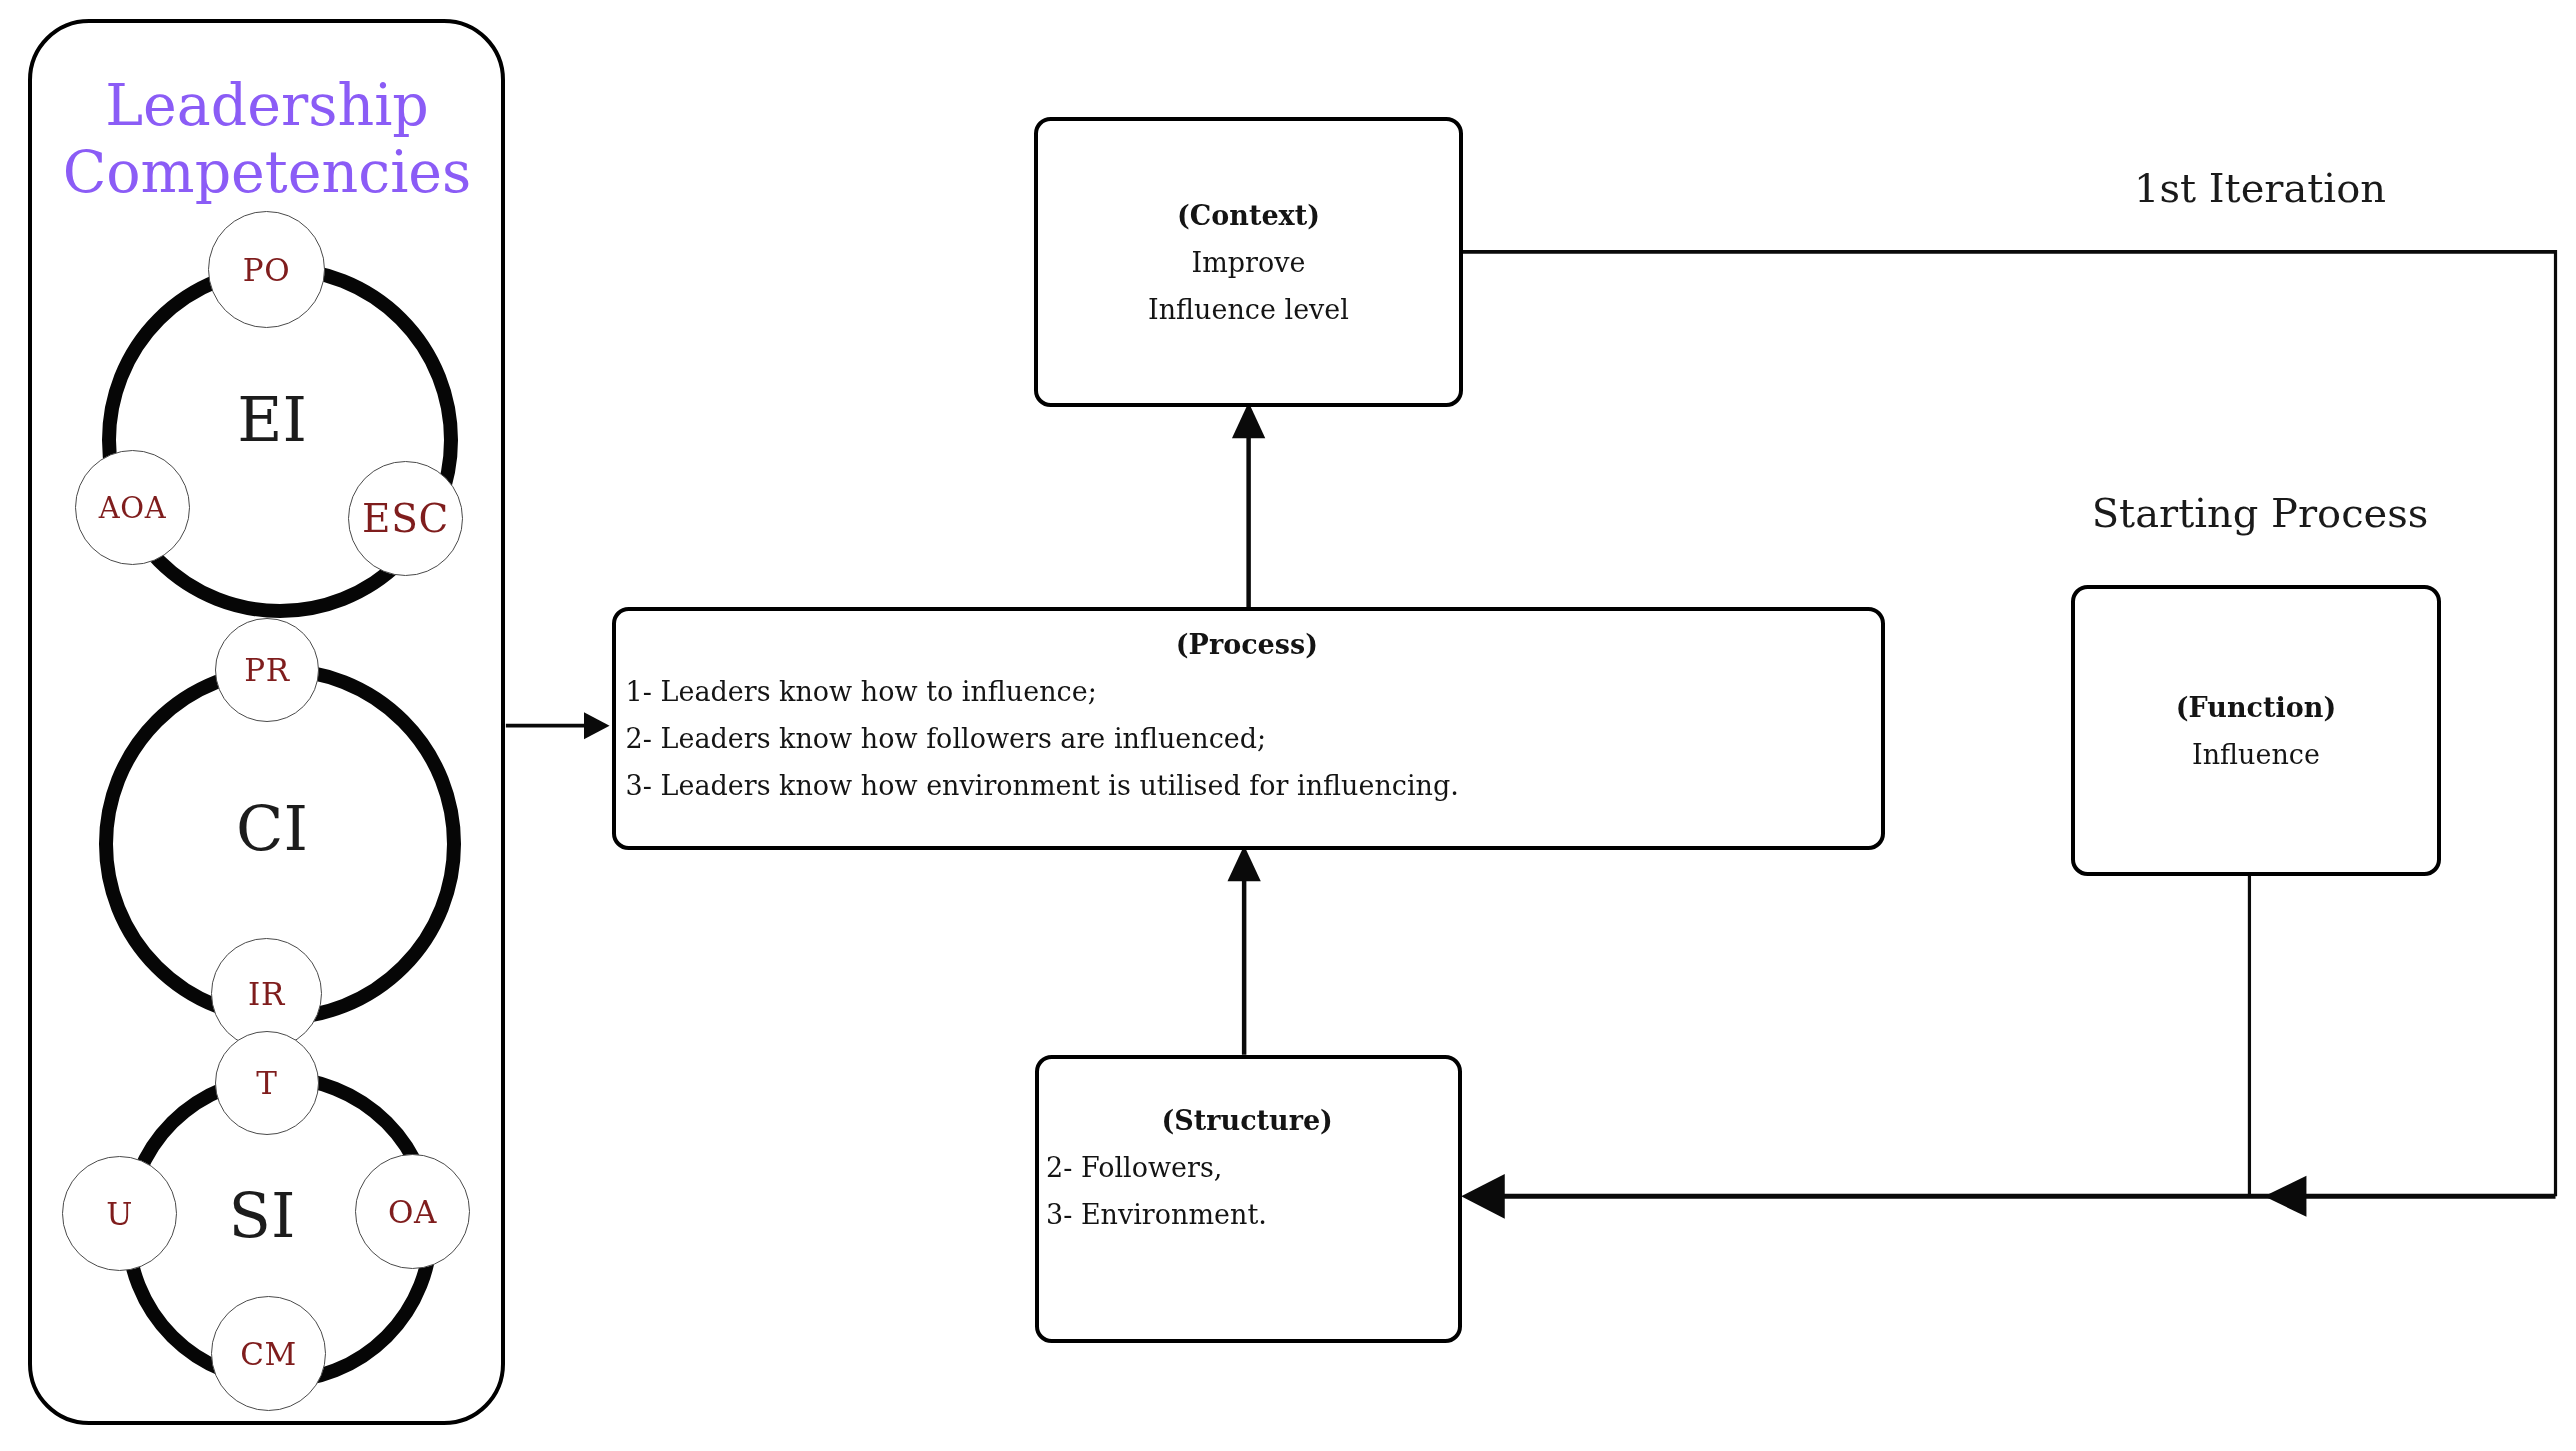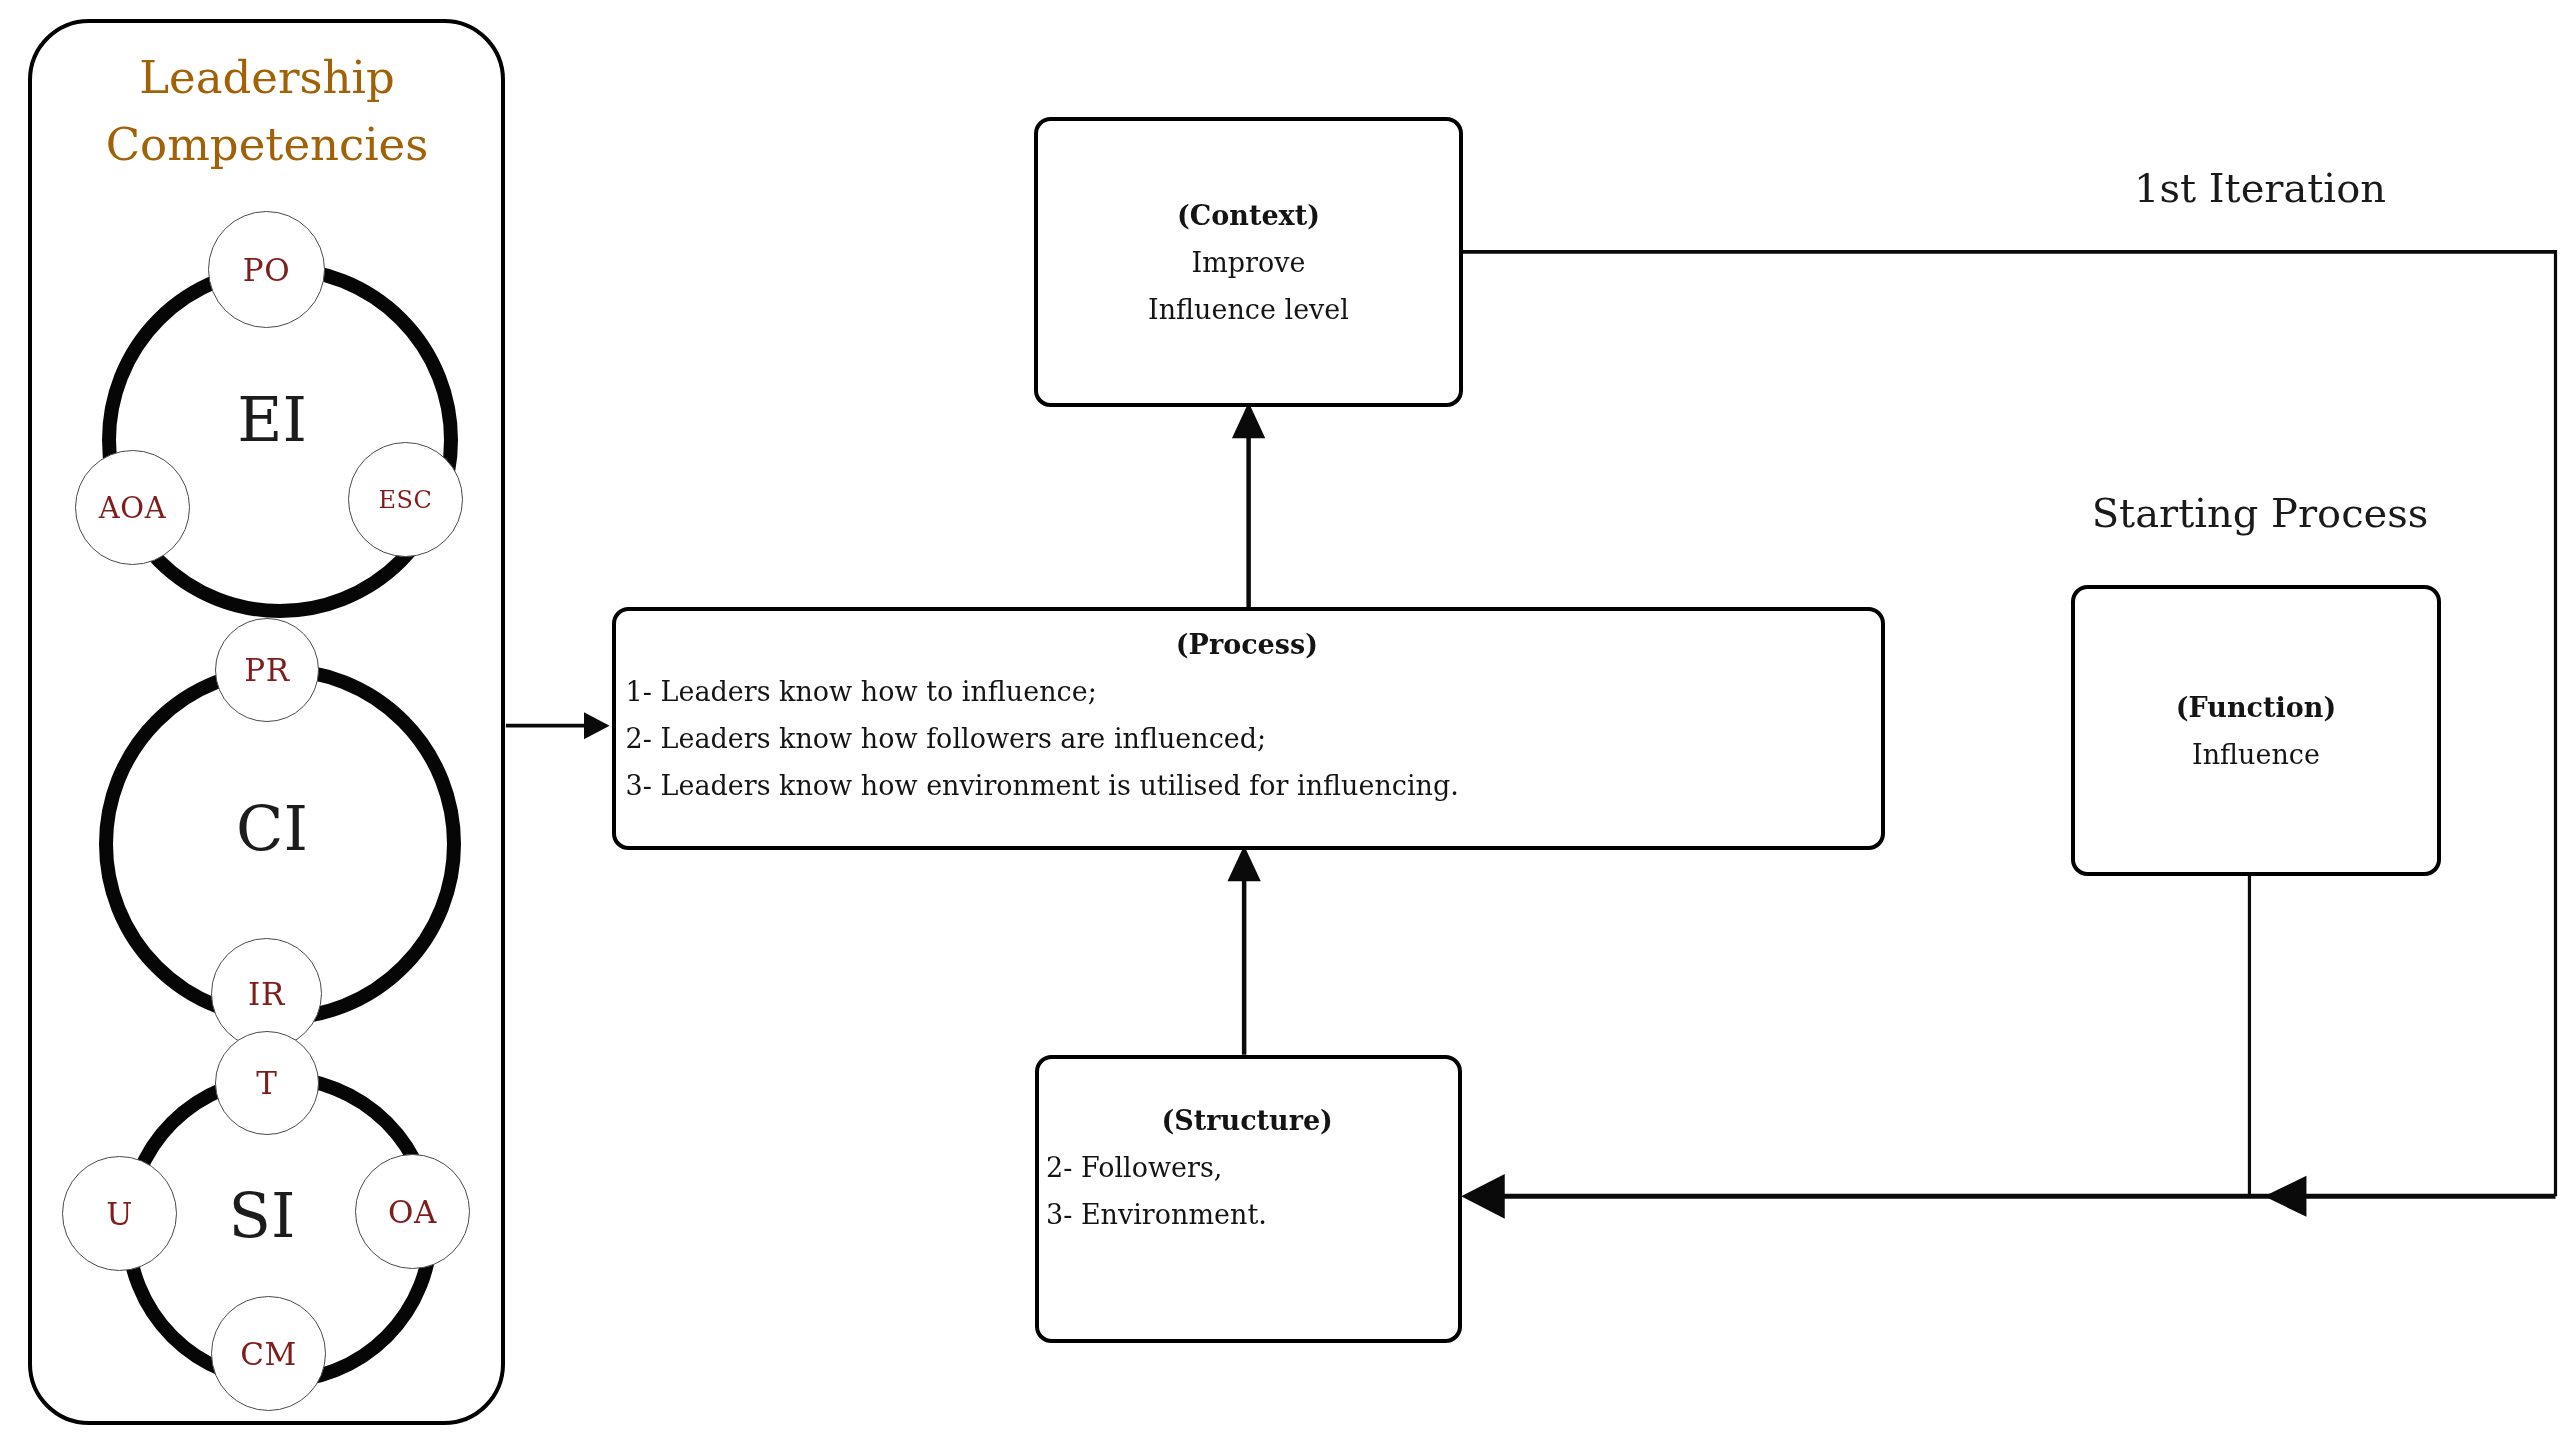--- a/index.html
+++ b/index.html
@@ -3,39 +3,39 @@
 <meta charset="utf-8">
 <style>
   html,body{margin:0;padding:0;background:#ffffff;}
   body{width:2576px;height:1452px;position:relative;overflow:hidden;
        font-family:"DejaVu Serif","Liberation Serif",serif;color:#1a1a1a;}
   .abs{position:absolute;}
 
   
   .panel{left:28px;top:19px;width:469px;height:1398px;border:4.5px solid #000;
          border-radius:61px;background:#fff;}
-  .panel-title{left:28px;top:44px;width:478px;text-align:center;
-               font-size:45px;line-height:67px;color:#a16207;}
+  .panel-title{left:28px;top:72px;width:478px;text-align:center;
+               font-size:57px;line-height:67px;color:#8b5cf6;}
 
   .ring{position:absolute;border-radius:50%;border:14px solid #060606;background:transparent;}
   .ring.ei{left:102px;top:262px;width:328px;height:328px;}
   .ring.ci{left:99px;top:663px;width:334px;height:334px;}
   .ring.si{left:121px;top:1071px;width:289px;height:289px;}
 
   .ring-label{position:absolute;transform:translate(-50%,-50%);font-size:62px;color:#1c1c1c;}
   .ring-label.ei{left:272px;top:419px;}
   .ring-label.ci{left:272px;top:828px;}
   .ring-label.si{left:262px;top:1215px;}
 
   .node{position:absolute;border-radius:50%;background:#fff;border:1.9px solid #4a4a4a;
         display:flex;align-items:center;justify-content:center;
         font-size:31px;color:#7f1d1d;letter-spacing:0.6px;}
   .node.po {left:208px;top:211px; width:115px;height:115px;}
   .node.aoa{left:75px;top:450px; width:113px;height:113px;font-size:29px;}
-  .node.esc{left:348px;top:442px; width:113px;height:113px;font-size:24px;}
+  .node.esc{left:348px;top:461px; width:113px;height:113px;font-size:39px;}
   .node.pr {left:215px;top:618px; width:102px;height:102px;}
   .node.ir {left:211px;top:938px;width:109px;height:109px;}
   .node.t  {left:215px;top:1031px;width:102px;height:102px;}
   .node.u  {left:62px; top:1156px;width:113px;height:113px;}
   .node.oa {left:355px;top:1154px;width:113px;height:113px;}
   .node.cm {left:211px;top:1296px;width:113px;height:113px;}
 
   
   .box{position:absolute;border:4.5px solid #000;border-radius:16.6px;background:#fff;
        font-size:27px;line-height:47px;color:#141414;}

